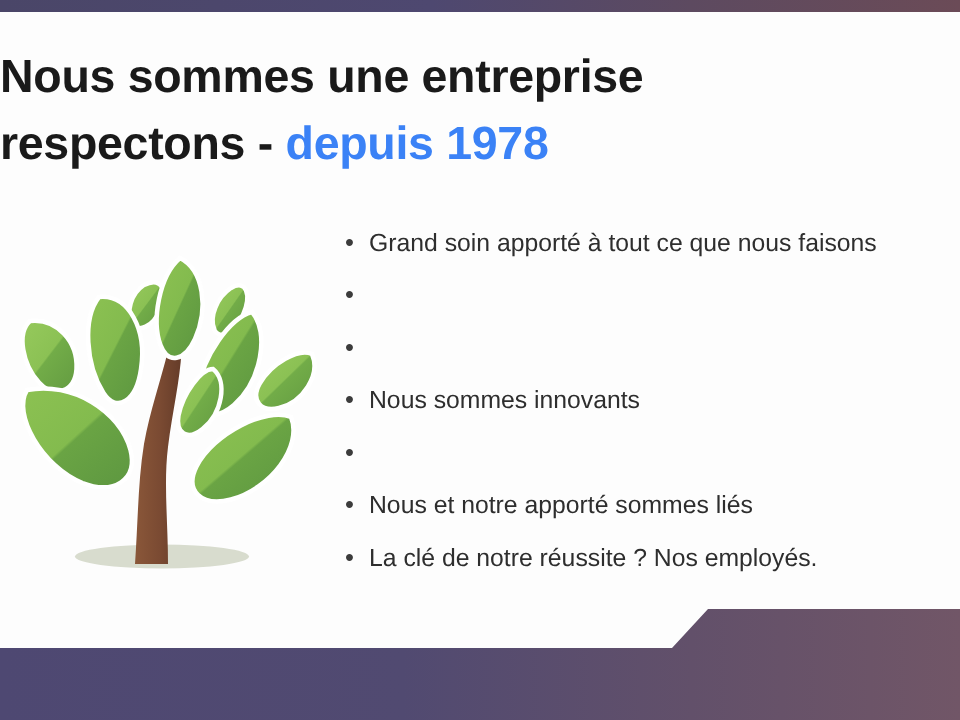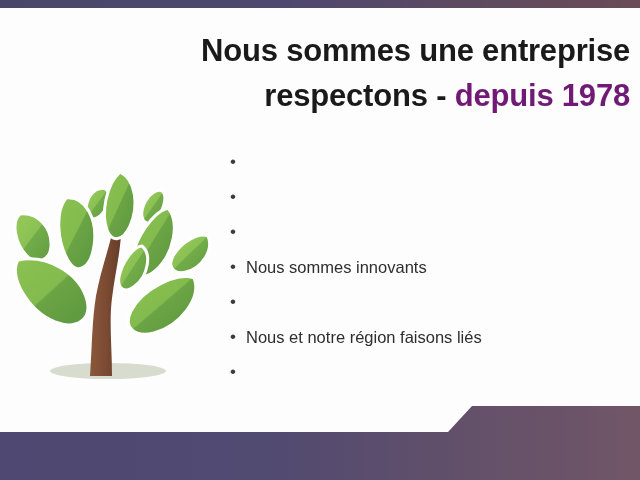--- a/index.html
+++ b/index.html
@@ -22,29 +22,29 @@
     left: 0; top: 0;
     width: 640px; height: 8px;
     background: linear-gradient(90deg, #4a4668 0%, #4e4870 45%, #5d4a60 72%, #6b4b57 100%);
   }
 
   
   .headline {
     position: absolute;
     left: 0; top: 28px;
     width: 630px;
-    text-align: right;
+    text-align: left;
     font-size: 31px;
     font-weight: bold;
     line-height: 45px;
     color: #1a1a1a;
     letter-spacing: -0.2px;
   }
   .headline .line2 { display: block; }
-  .headline .accent { color: #701a75; }
+  .headline .accent { color: #3b82f6; }
 
   
   .bullets {
     position: absolute;
     left: 230px; top: 150px;
     width: 400px;
   }
   .bullet-row {
     display: flex;
     align-items: flex-start;
@@ -148,40 +148,42 @@
         <path fill="url(#lfA)" d="M186 128 C194 148, 172 176, 146 183 C126 188, 115 177, 123 161 C134 139, 170 121, 186 128 Z"></path>
 
         <path fill="url(#lfB)" d="M134 96 C144 104, 140 126, 127 136 C117 144, 109 139, 111 127 C114 112, 126 96, 134 96 Z"></path>
       </g>
     </svg>
   </div>
 
   <div class="bullets">
     <div class="bullet-row">
       <span class="bullet-dot">•</span>
+      <span class="bullet-text">Grand soin apporté à tout ce que nous faisons</span>
     </div>
     <div class="bullet-row">
       <span class="bullet-dot">•</span>
     </div>
     <div class="bullet-row">
       <span class="bullet-dot">•</span>
     </div>
     <div class="bullet-row">
       <span class="bullet-dot">•</span>
       <span class="bullet-text">Nous sommes innovants</span>
     </div>
     <div class="bullet-row">
       <span class="bullet-dot">•</span>
     </div>
     <div class="bullet-row">
       <span class="bullet-dot">•</span>
-      <span class="bullet-text">Nous et notre région faisons liés</span>
-    </div>
-    <div class="bullet-row">
-      <span class="bullet-dot">•</span>
+      <span class="bullet-text">Nous et notre apporté sommes liés</span>
+    </div>
+    <div class="bullet-row">
+      <span class="bullet-dot">•</span>
+      <span class="bullet-text">La clé de notre réussite ? Nos employés.</span>
     </div>
   </div>
 
   <div class="footer">
     <svg class="footer-shape" width="640" height="80" viewBox="0 0 640 80" xmlns="http://www.w3.org/2000/svg">
       <defs>
         <linearGradient id="footG" x1="0" y1="0" x2="1" y2="0">
           <stop offset="0%" stop-color="#4e4872"></stop>
           <stop offset="42%" stop-color="#514a71"></stop>
           <stop offset="72%" stop-color="#62506a"></stop>

